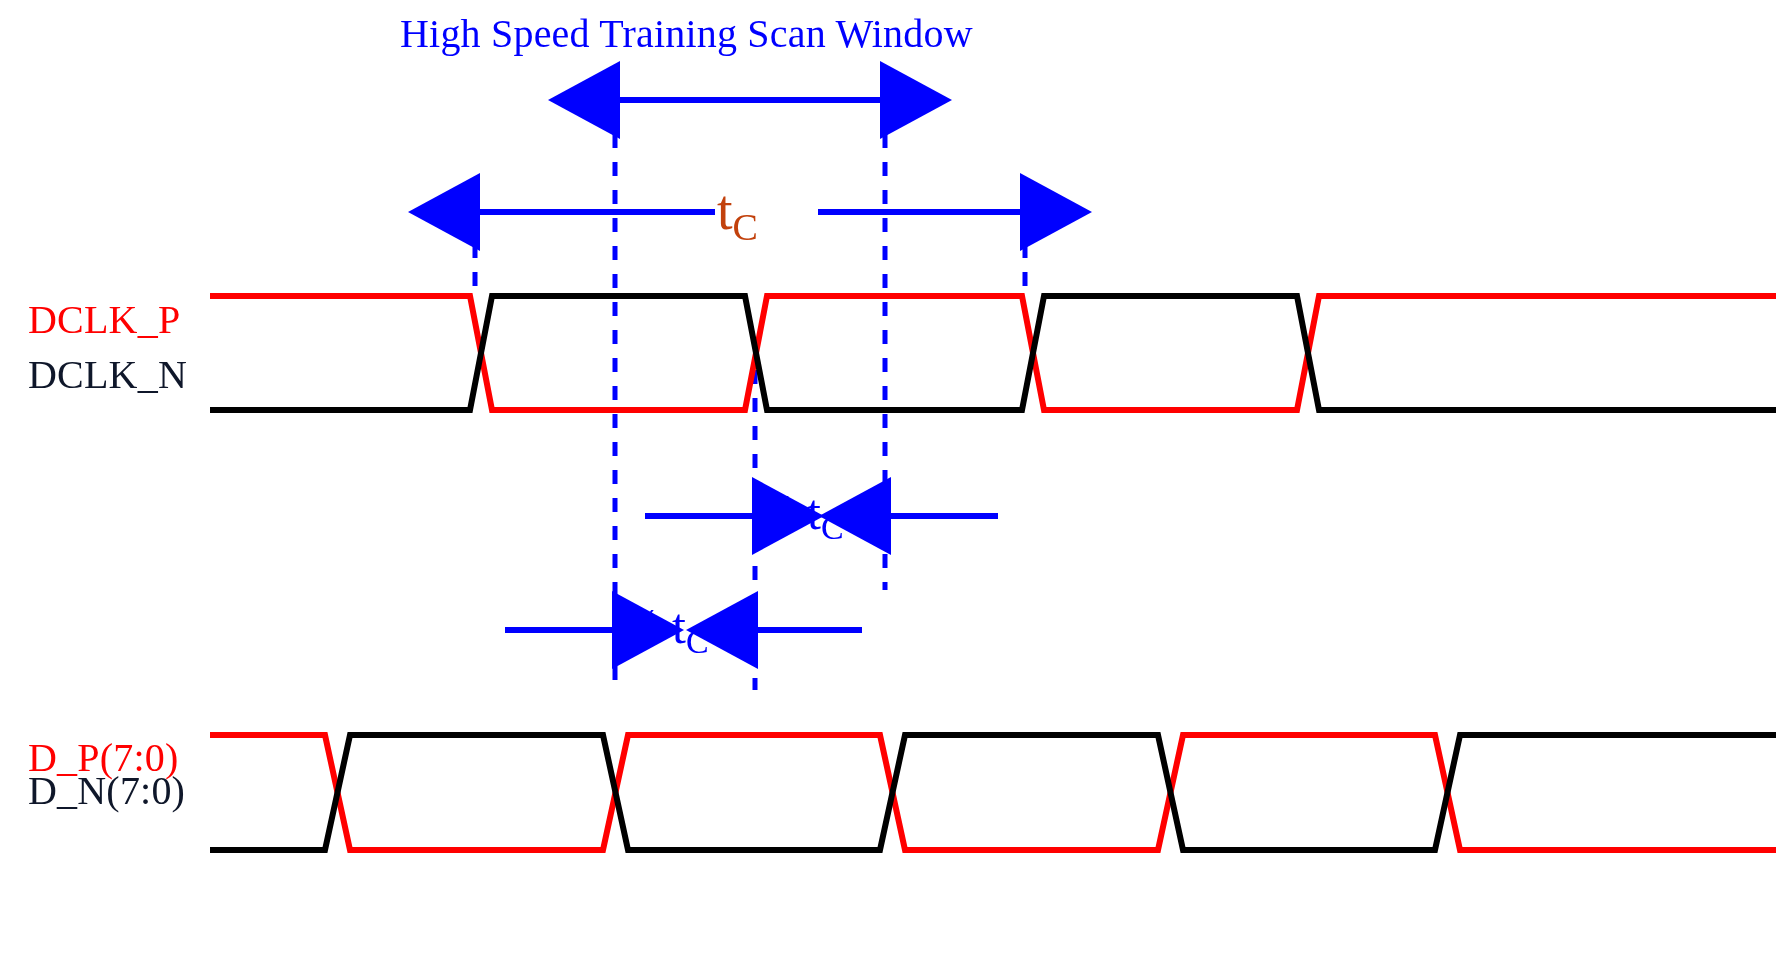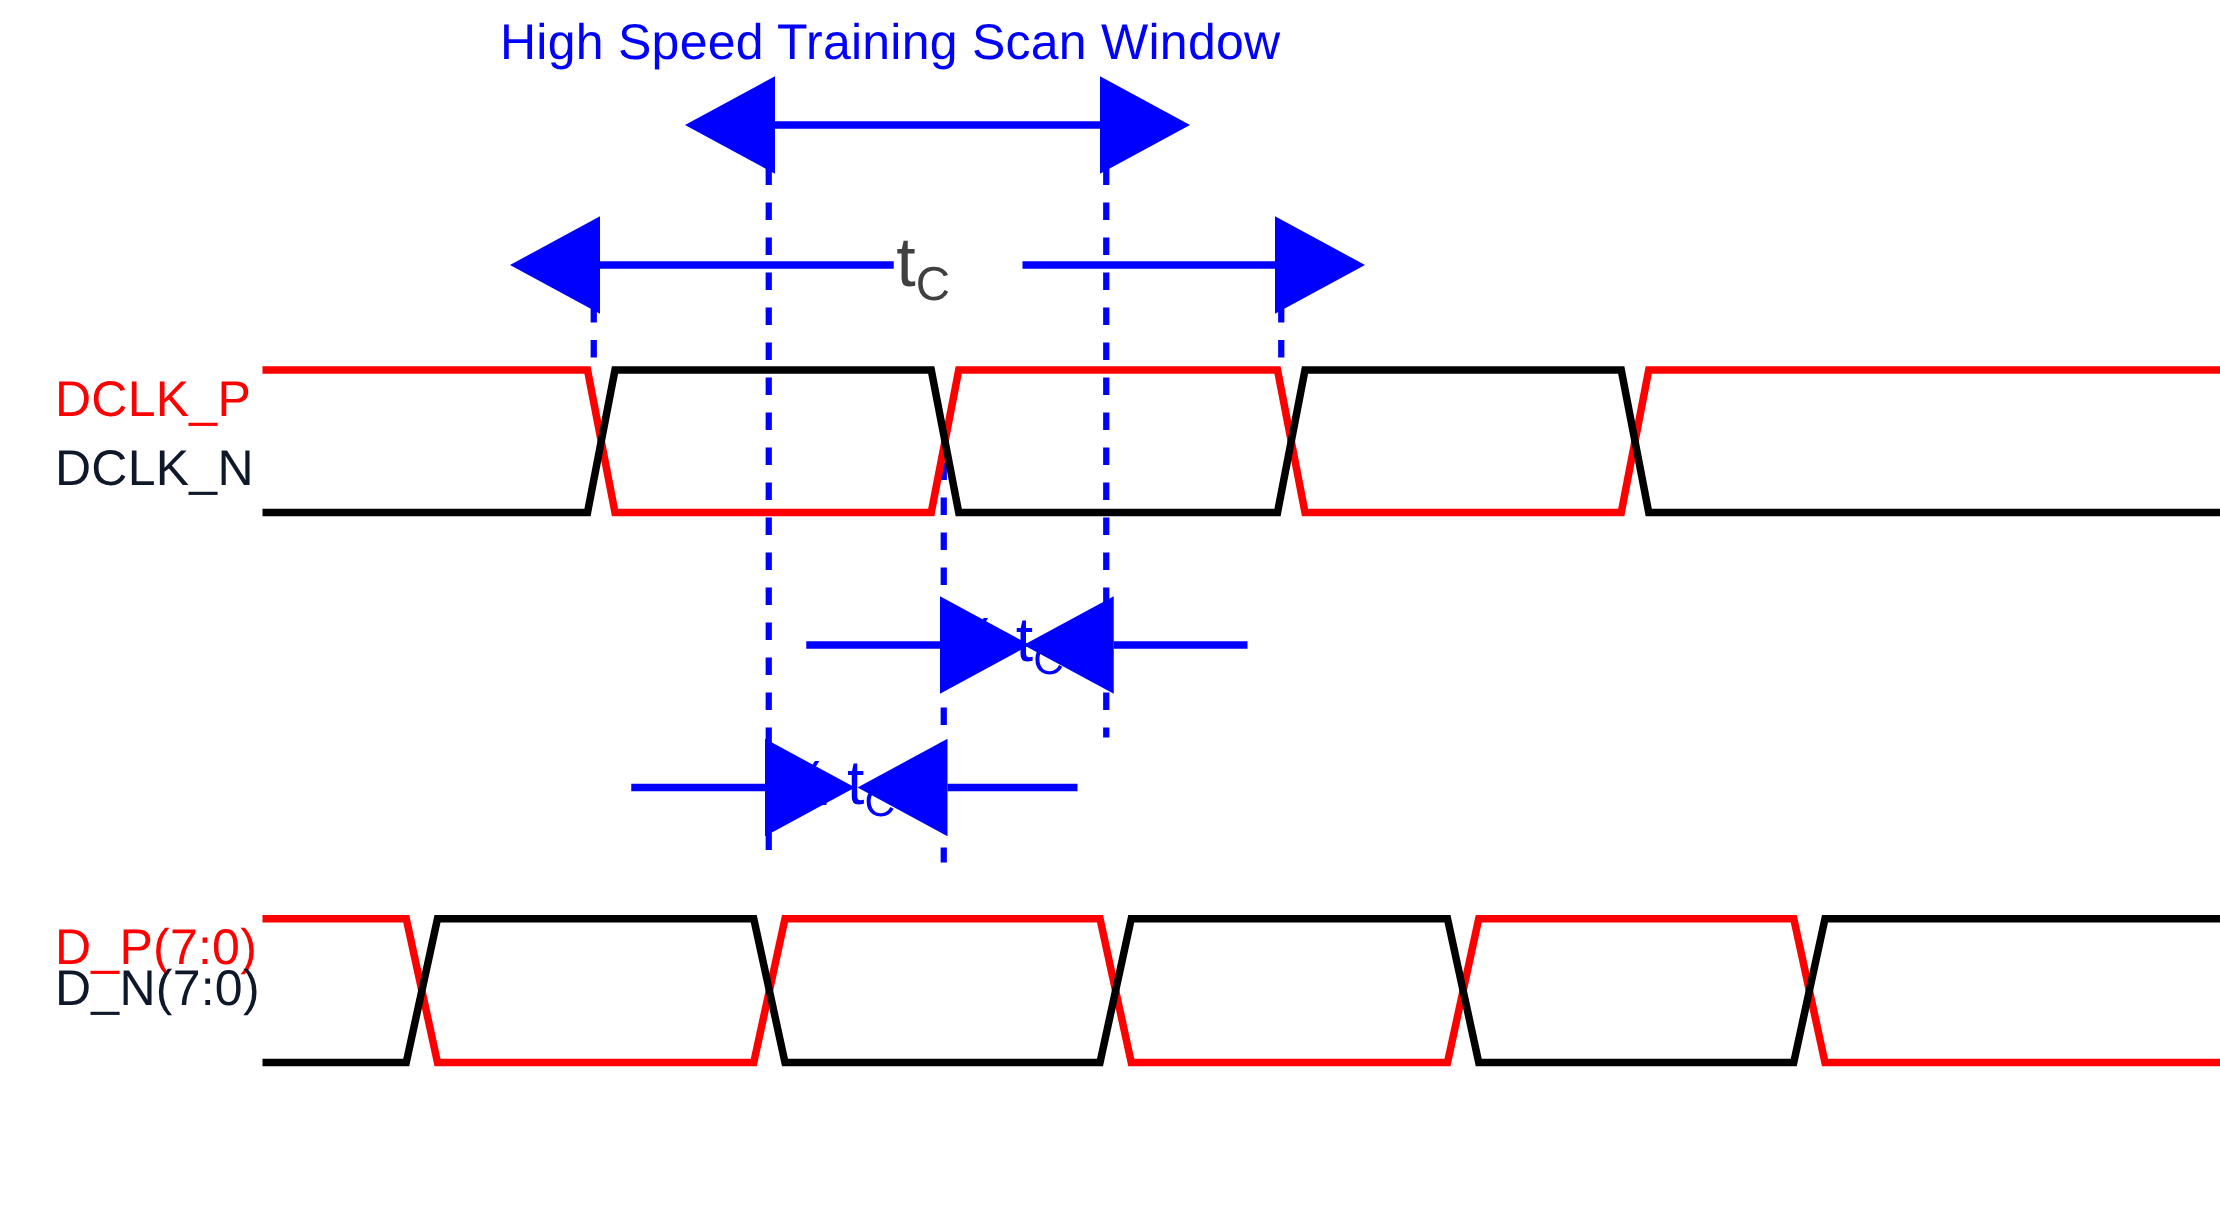--- a/index.html
+++ b/index.html
@@ -11,20 +11,21 @@
     width: 1776px;
     height: 979px;
     font-family: "Liberation Sans", sans-serif;
     overflow: hidden;
   }
   #stage {
     position: relative;
     width: 1512px;
     height: 979px;
     background: #ffffff;
+    font-family: Liberation Serif, serif;
   }
   #stage > svg {
     position: absolute;
     top: 0;
     left: 0;
   }
   .lbl {
     position: absolute;
     white-space: nowrap;
     line-height: 1;
@@ -32,27 +33,26 @@
   .title-text {
     font-size: 40px;
     color: #0000ff;
     left: 400px;
     top: 14px;
     letter-spacing: 0.2px;
   }
   .sig-label {
     font-size: 40px;
     letter-spacing: 0.2px;
-    margin-left: 16px;
   }
   .sig-p { color: #ff0000; }
   .sig-n { color: #0f172a; }
   .tc-big {
     font-size: 56px;
-    color: #404040;
+    color: #c2410c;
   }
   .tc-big .sub {
     font-size: 38px;
     vertical-align: -0.30em;
     letter-spacing: 0;
   }
   .qtc {
     font-size: 50px;
     color: #0000ff;
   }

